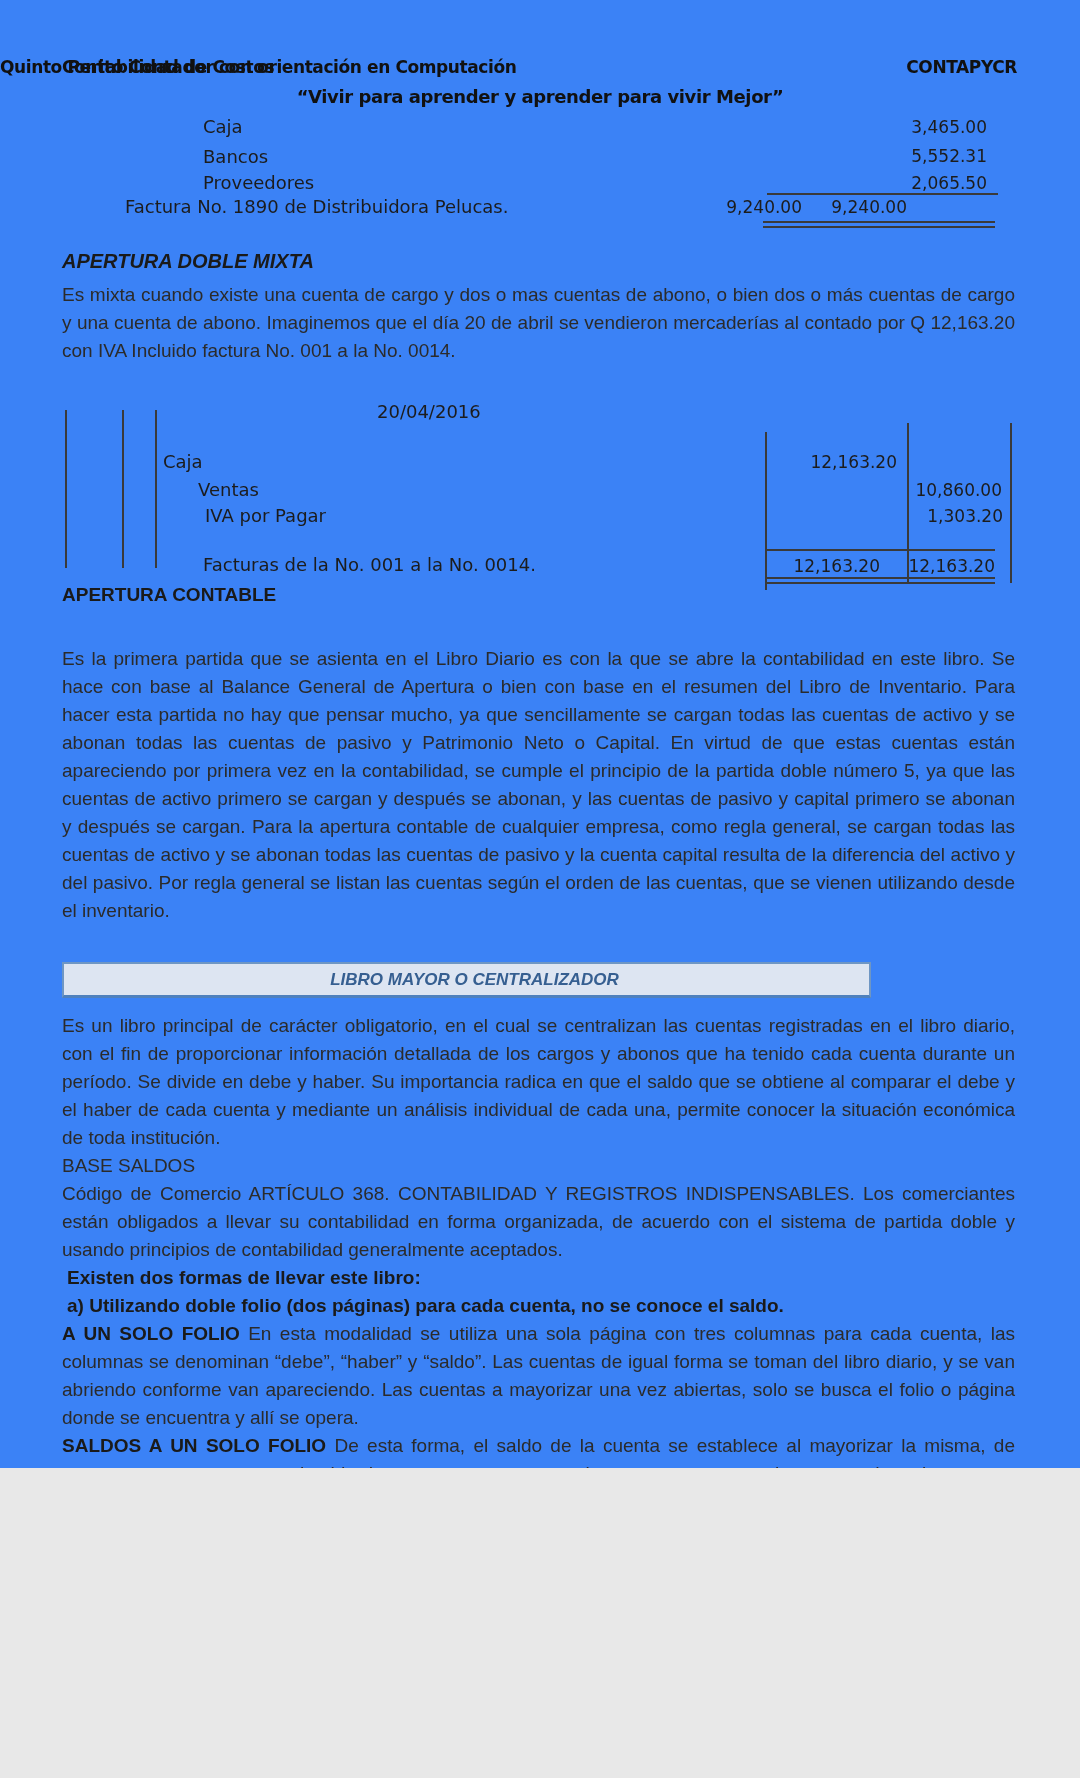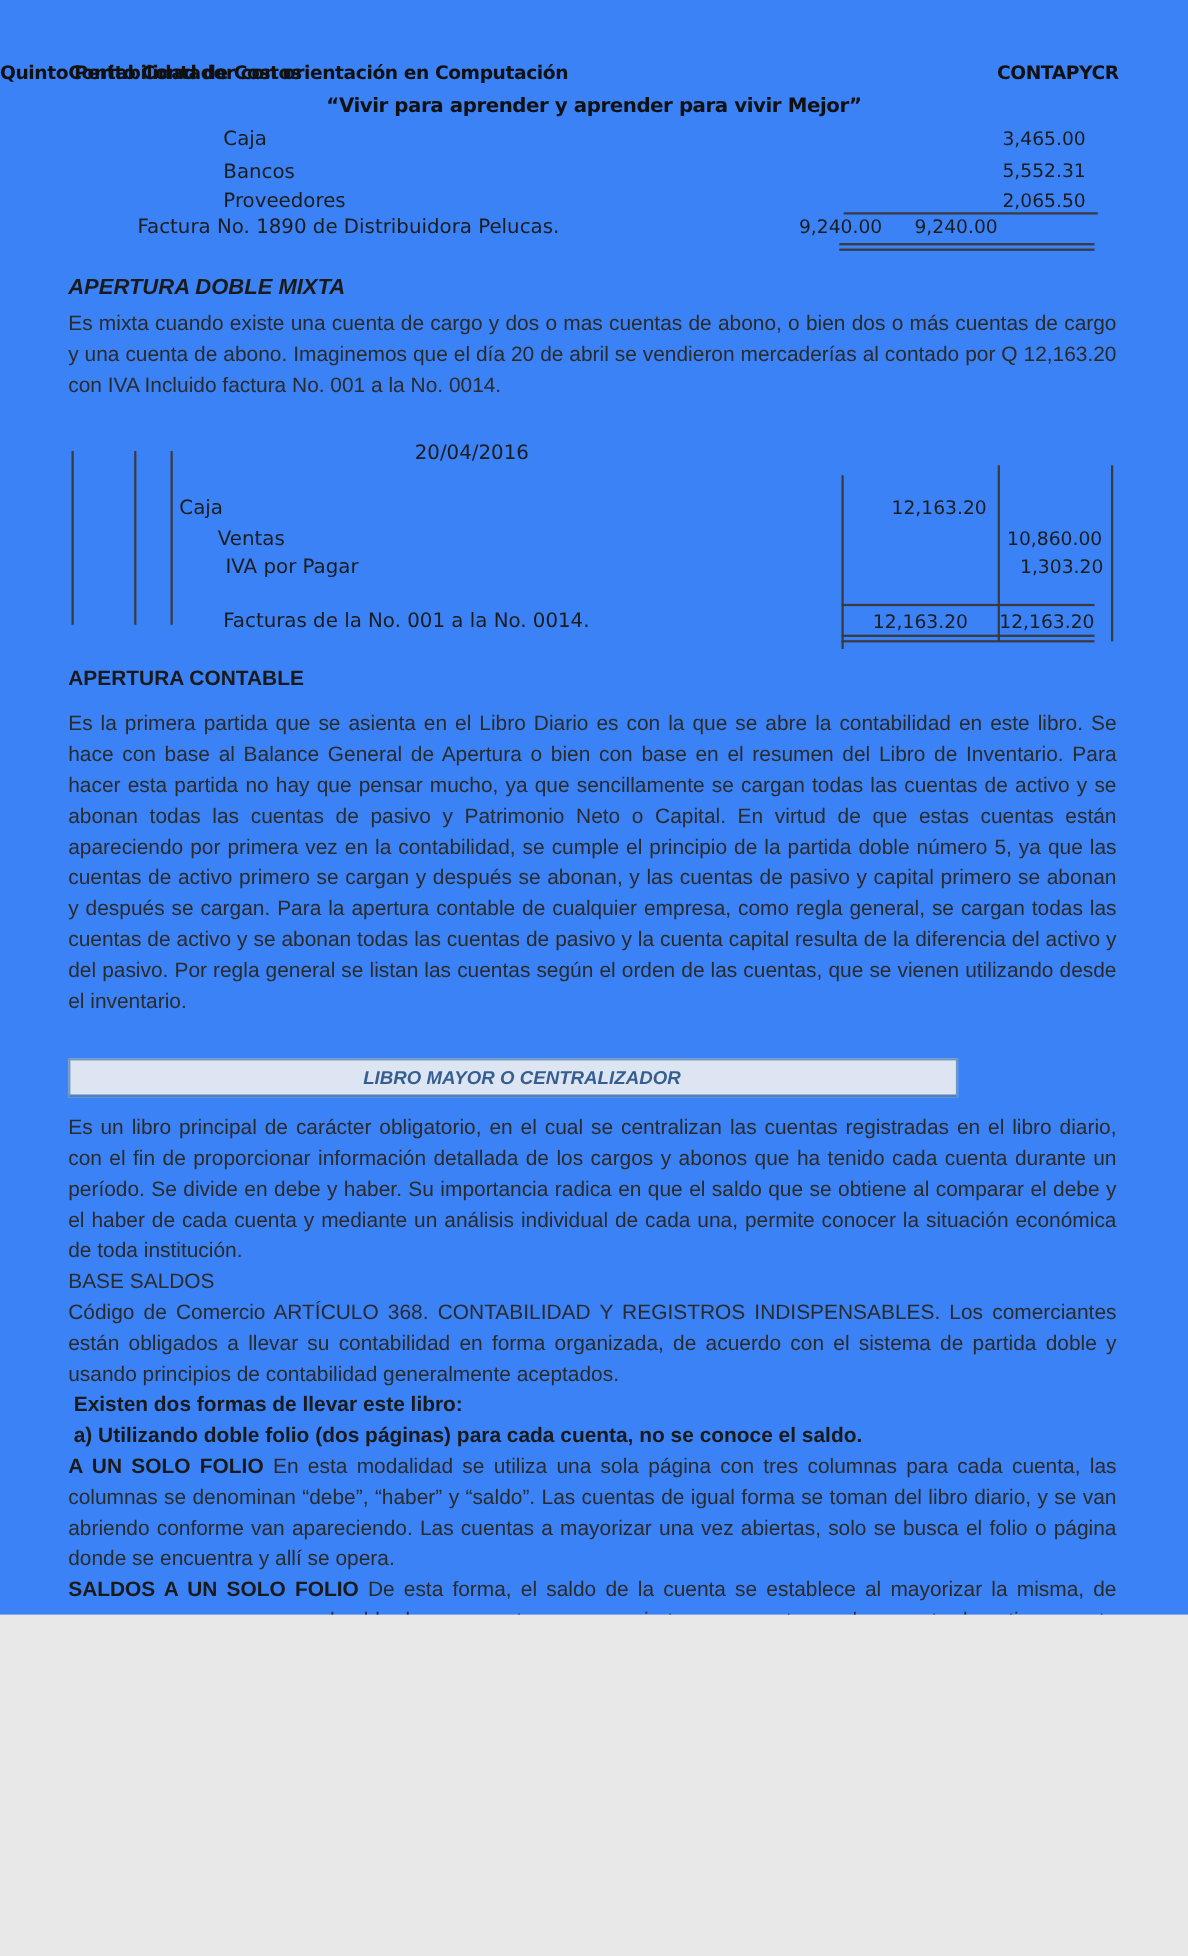--- a/index.html
+++ b/index.html
@@ -79,21 +79,21 @@
   <div class="jamt" style="left:877px; top:480px;">10,860.00</div>
   <div class="jtxt" style="left:205px; top:505px;">IVA por Pagar</div>
   <div class="jamt" style="left:878px; top:506px;">1,303.20</div>
 
   <div class="hline" style="left:765px; top:549px; width:230px;"></div>
   <div class="jtxt" style="left:203px; top:554px;">Facturas de la No. 001 a la No. 0014.</div>
   <div class="jamt" style="left:755px; top:556px;">12,163.20</div>
   <div class="jamt" style="left:870px; top:556px;">12,163.20</div>
   <div class="dline" style="left:765px; top:577px; width:230px;"></div>
 
-  <div class="h-bold" style="top:584px; font-size:19px;margin-top:23px;">APERTURA CONTABLE</div>
+  <div class="h-bold" style="top:584px; font-size:19px;">APERTURA CONTABLE</div>
   <div class="bodyblock" style="top:645px;">
     <p>Es la primera partida que se asienta en el Libro Diario es con la que se abre la contabilidad en este libro. Se hace con base al Balance General de Apertura o bien con base en el resumen del Libro de Inventario. Para hacer esta partida no hay que pensar mucho, ya que sencillamente se cargan todas las cuentas de activo y se abonan todas las cuentas de pasivo y Patrimonio Neto o Capital. En virtud de que estas cuentas están apareciendo por primera vez en la contabilidad, se cumple el principio de la partida doble número 5, ya que las cuentas de activo primero se cargan y después se abonan, y las cuentas de pasivo y capital primero se abonan y después se cargan. Para la apertura contable de cualquier empresa, como regla general, se cargan todas las cuentas de activo y se abonan todas las cuentas de pasivo y la cuenta capital resulta de la diferencia del activo y del pasivo. Por regla general se listan las cuentas según el orden de las cuentas, que se vienen utilizando desde el inventario.</p>
   </div>
 
   <div class="banner" id="banner-box" style="background: rgb(221, 229, 242); border-width: 2px 2px 3px; border-style: solid; border-color: rgb(110, 150, 196) rgb(110, 150, 196) rgb(79, 129, 189); border-image: initial; color: rgb(54, 95, 145); padding-left: 16px;">
     <span>LIBRO MAYOR O CENTRALIZADOR</span>
   </div>
 
   <div class="bodyblock" style="top:1012px;">
     <p>Es un libro principal de carácter obligatorio, en el cual se centralizan las cuentas registradas en el libro diario, con el fin de proporcionar información detallada de los cargos y abonos que ha tenido cada cuenta durante un período. Se divide en debe y haber. Su importancia radica en que el saldo que se obtiene al comparar el debe y el haber de cada cuenta y mediante un análisis individual de cada una, permite conocer la situación económica de toda institución.</p>

